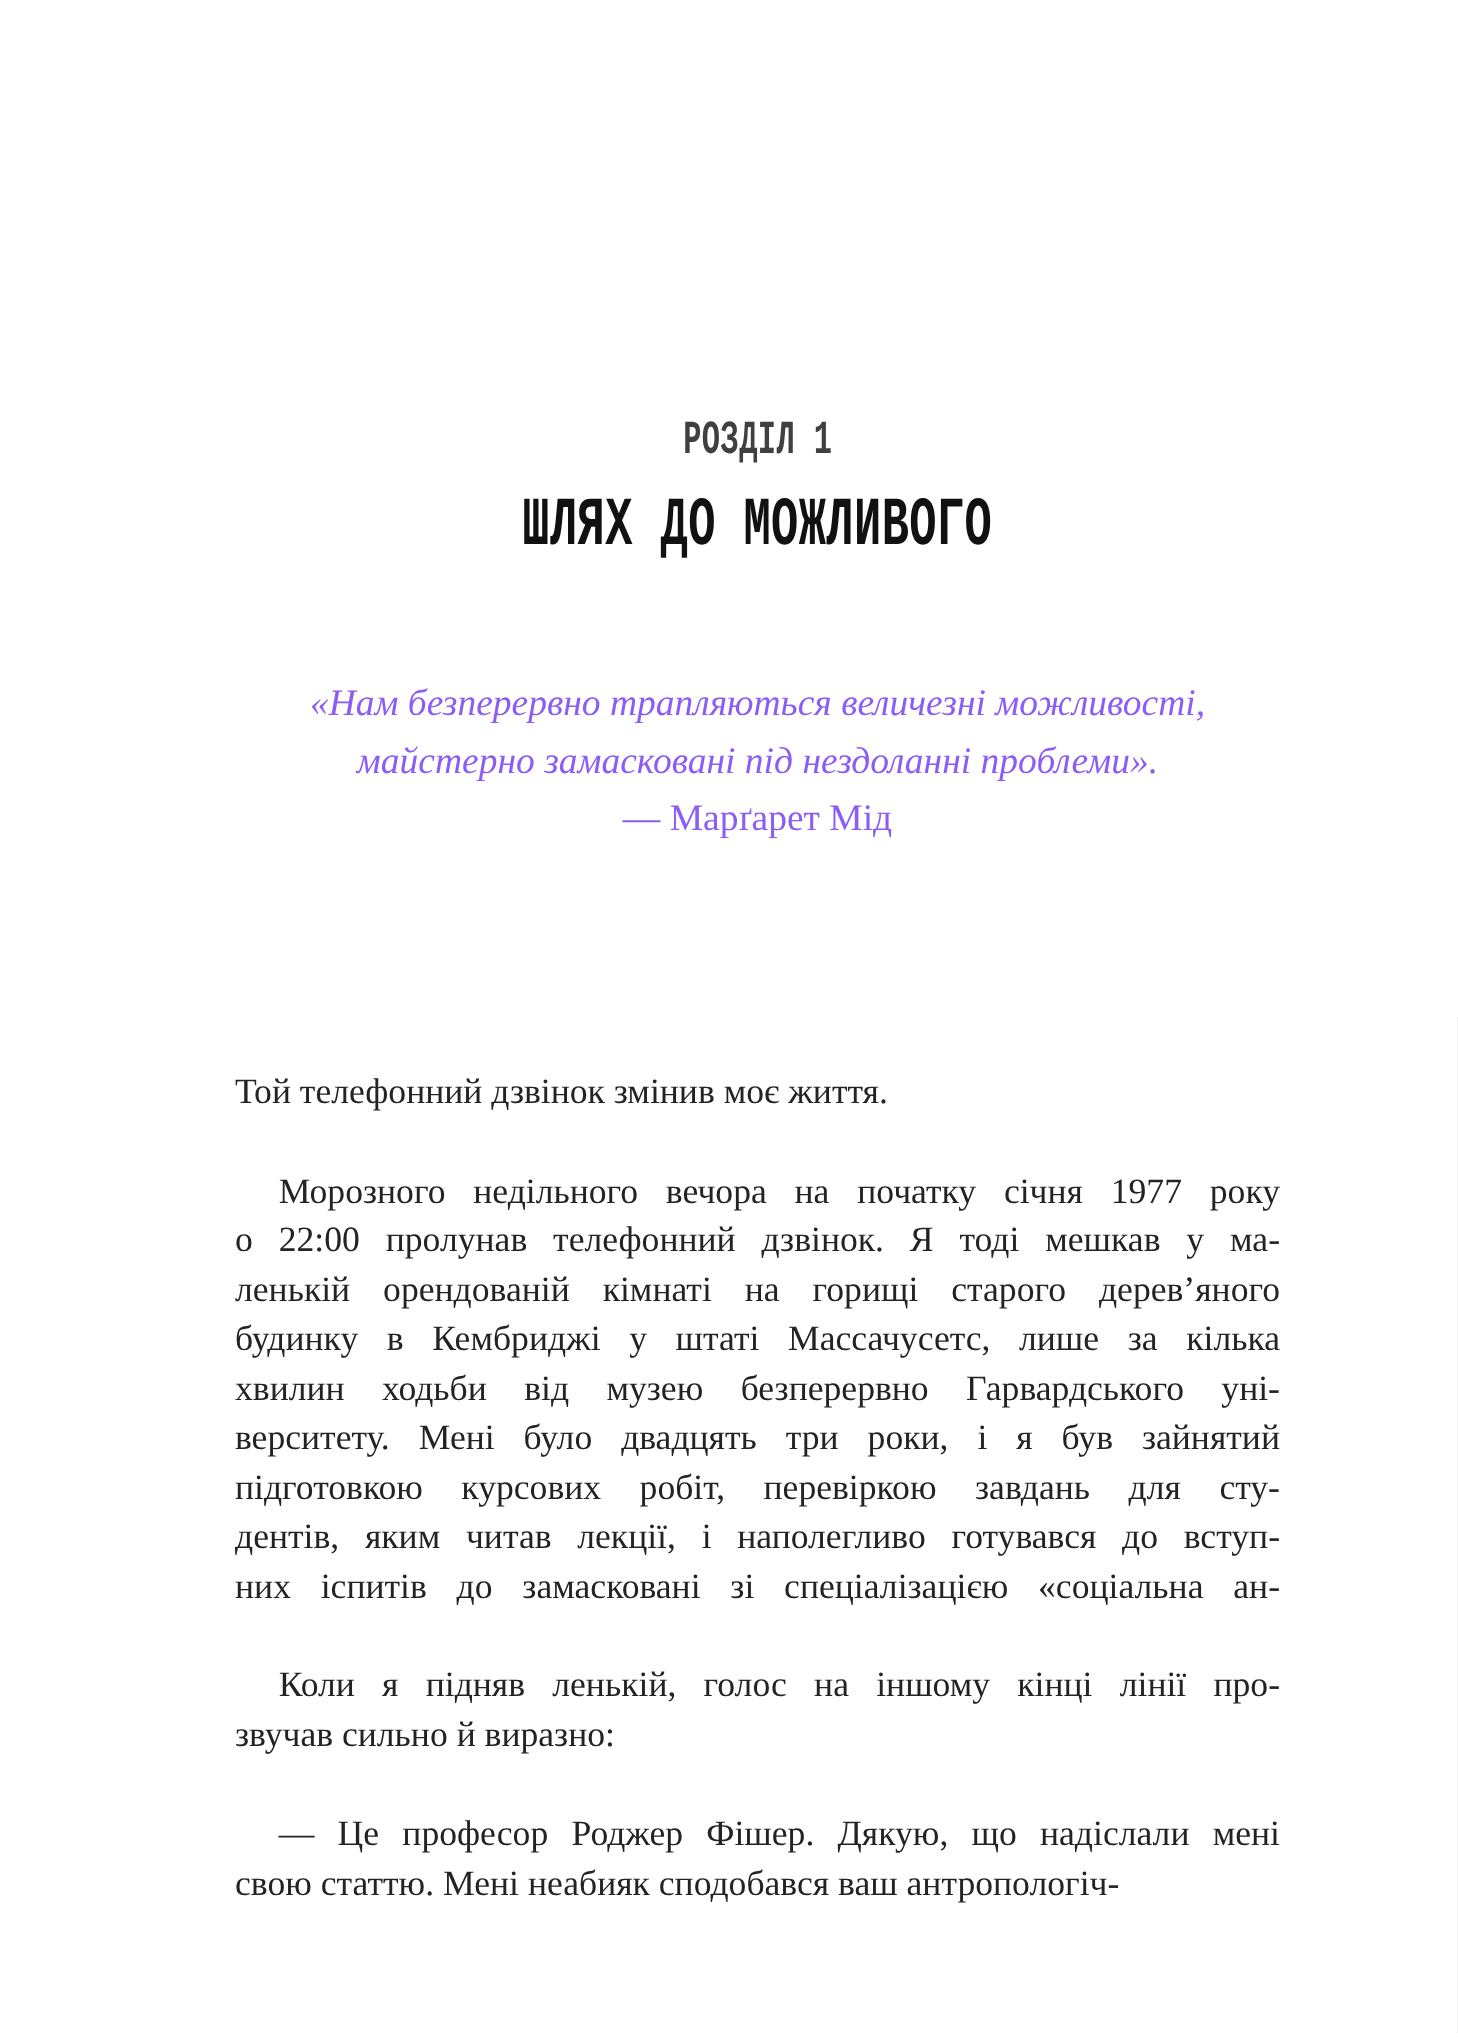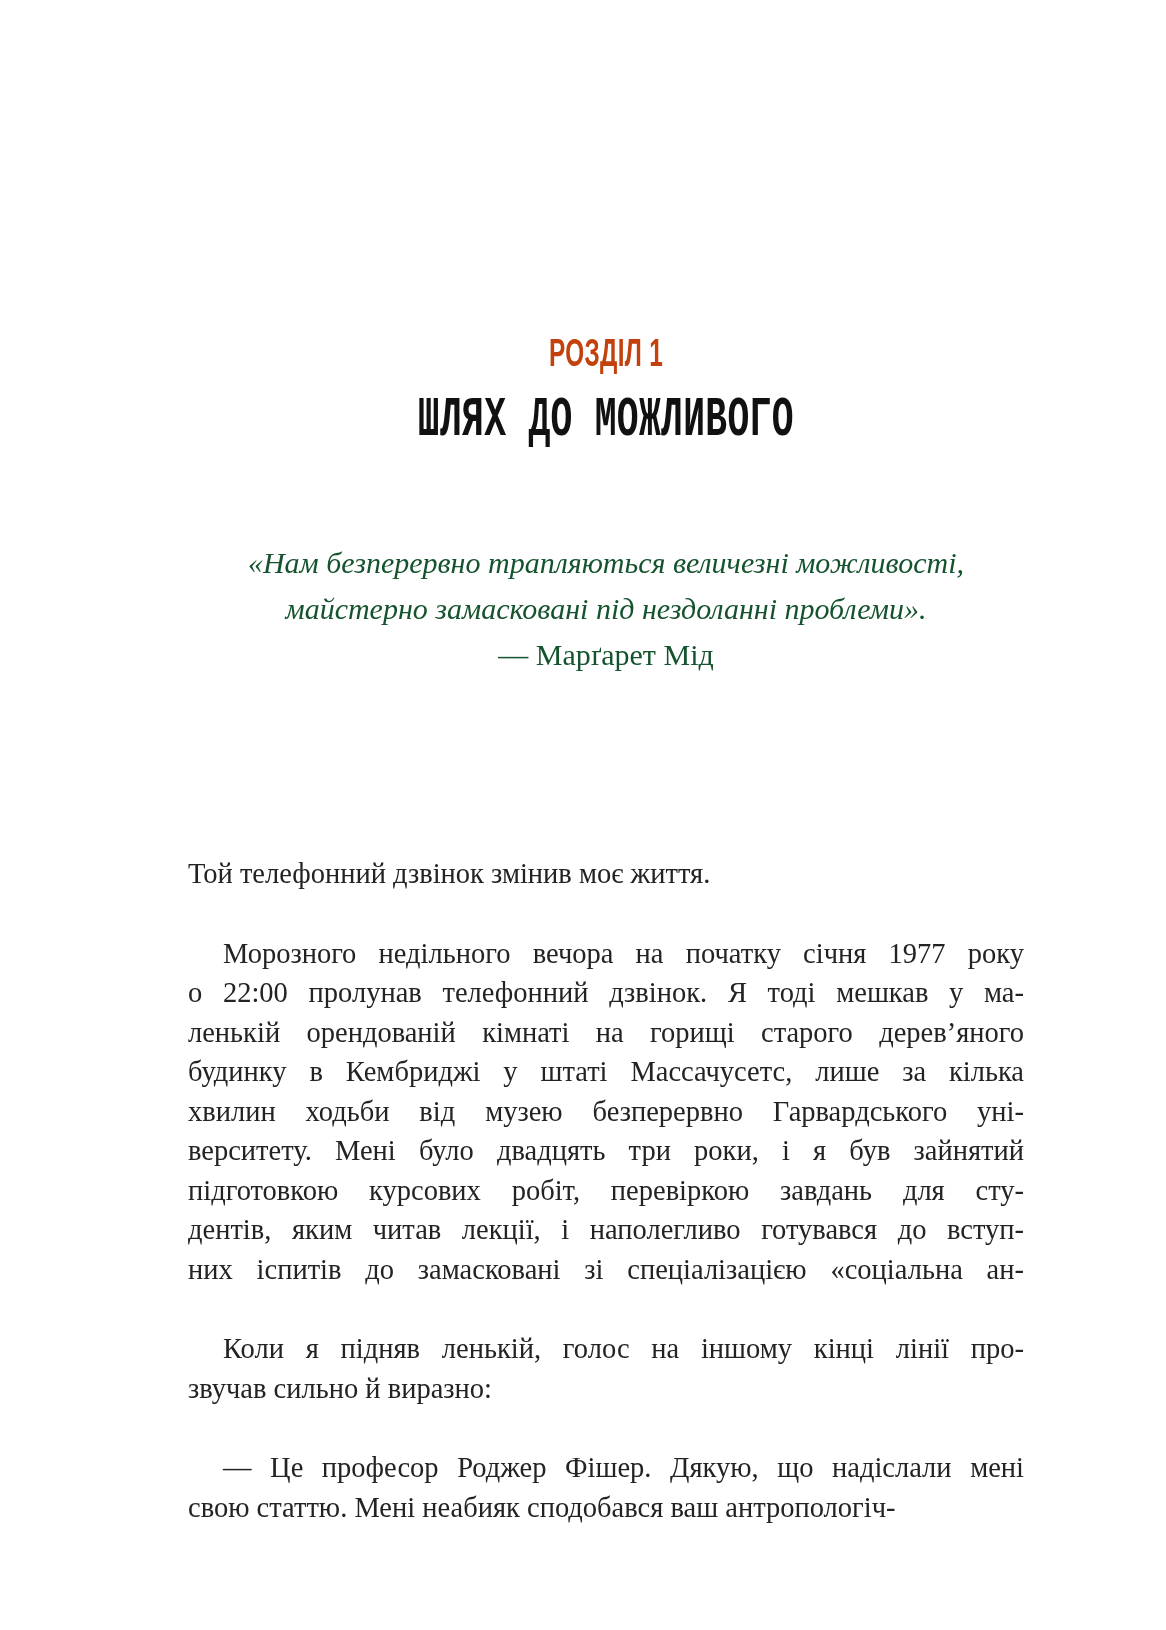--- a/index.html
+++ b/index.html
@@ -22,25 +22,25 @@
     top: 0;
     width: 836px;
     height: 100%;
   }
   .chapter-label {
     position: absolute;
     top: 334px;
     left: 0;
     width: 100%;
     text-align: center;
-    font-family: Liberation Sans, sans-serif;
+    font-family: Liberation Mono, monospace;
     font-weight: 700;
     font-size: 38px;
     line-height: 38px;
-    color: #c2410c;
+    color: #404040;
     white-space: nowrap;
   }
   .chapter-label .cond {
     display: inline-block;
     transform: scaleX(0.64);
     transform-origin: center;
     letter-spacing: 0.5px;
   }
   .chapter-title {
     position: absolute;
@@ -64,21 +64,21 @@
   .epigraph {
     position: absolute;
     top: 540px;
     left: 0;
     width: 100%;
     text-align: center;
     font-family: "Liberation Serif", "DejaVu Serif", serif;
     font-style: italic;
     font-size: 30px;
     line-height: 46px;
-    color: #14532d;
+    color: #8b5cf6;
   }
   .epigraph .eline {
     white-space: nowrap;
   }
   .epigraph .attribution {
     font-style: normal;
   }
   .body-text {
     position: absolute;
     top: 854px;

